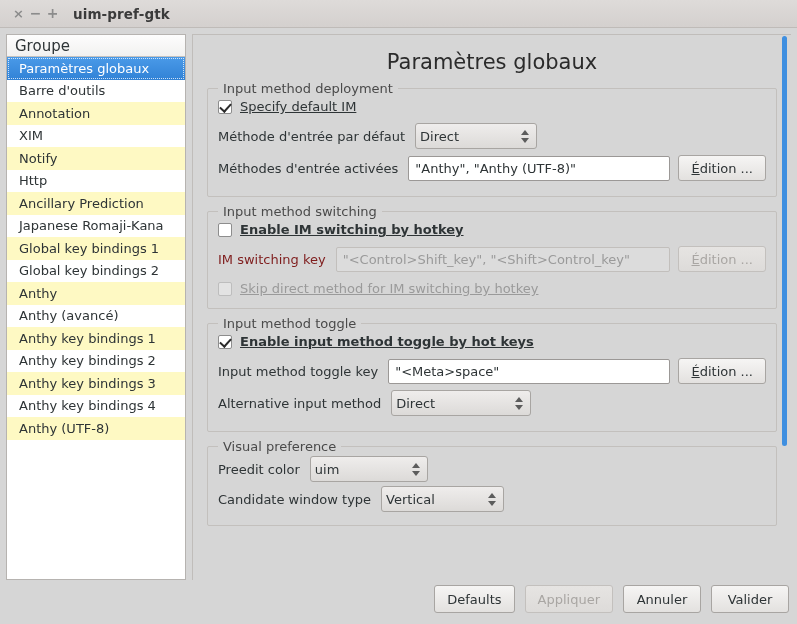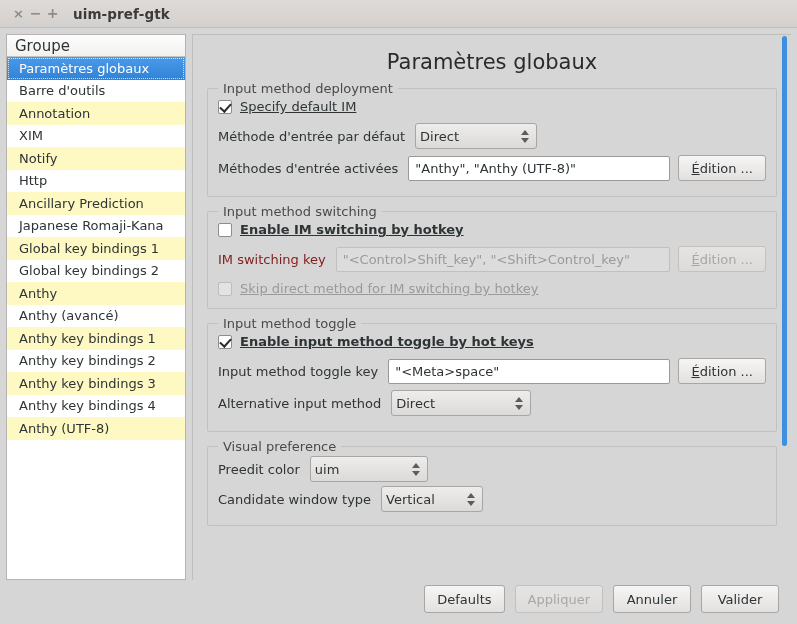--- a/index.html
+++ b/index.html
@@ -317,21 +317,21 @@
   }
 
   
   .actionbar {
     flex: 0 0 44px;
     height: 44px;
     display: flex;
     align-items: center;
     justify-content: flex-end;
     gap: 10px;
-    padding: 0 18px 6px 14px;
+    padding: 0 8px 6px 14px;
     box-sizing: border-box;
     background: #d6d6d6;
     text-align: center;
   }
   .actionbar .btn { min-width: 78px; height: 28px; }
 </style>
 </head>
 <body>
 
 <div class="window">
@@ -497,21 +497,21 @@
               <span class="ctext">uim</span>
               <span class="arrows">
                 <span class="arrow-up"></span>
                 <span class="arrow-dn"></span>
               </span>
             </div>
           </div>
 
           <div class="frow tight">
             <div class="flabel">Candidate window type</div>
-            <div class="combo" style="width:102px">
+            <div class="combo" style="width:123px">
               <span class="ctext">Vertical</span>
               <span class="arrows">
                 <span class="arrow-up"></span>
                 <span class="arrow-dn"></span>
               </span>
             </div>
           </div>
         </div>
 
       </div>

